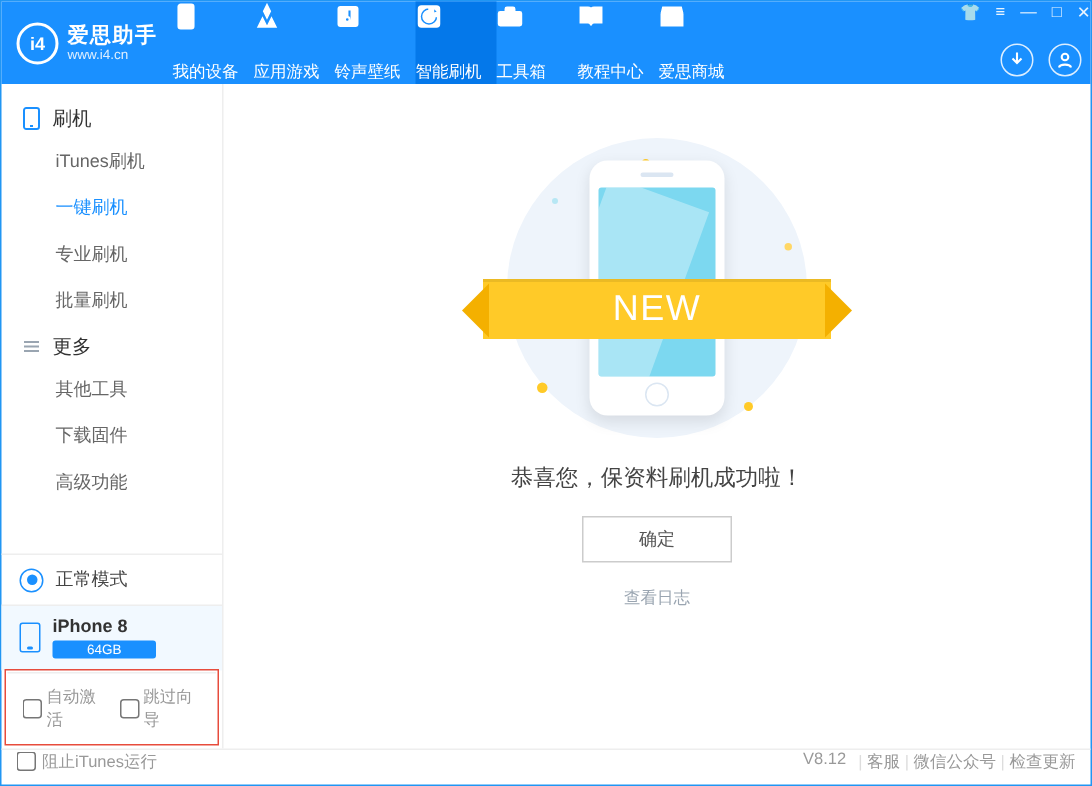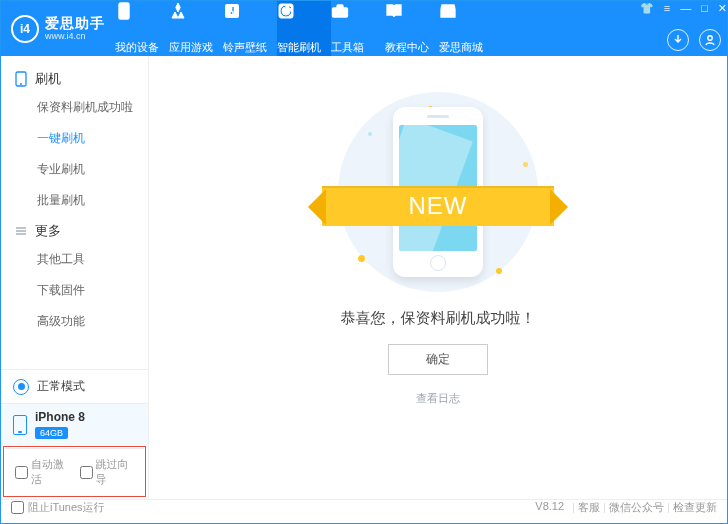--- a/index.html
+++ b/index.html
@@ -33,21 +33,21 @@
   .sb-item{padding:7px 10px 7px 36px;font-size:12px;color:#666;cursor:pointer}
   .sb-item.active{color:#1a90ff}
   .sb-foot{border-top:1px solid #eee}
   .mode{padding:8px 12px;display:flex;align-items:center;gap:8px;border-bottom:1px solid #eee;color:#444;font-size:12px}
   .mode-ico{width:16px;height:16px;border-radius:50%;border:1.5px solid #1a90ff;display:flex;align-items:center;justify-content:center}
   .mode-ico span{width:7px;height:7px;background:#1a90ff;border-radius:50%}
   .device{padding:6px 12px 8px;display:flex;align-items:center;gap:8px;background:#f2f9ff}
   .dev-ico{width:14px;height:20px;border:1.5px solid #1a90ff;border-radius:2px;position:relative}
   .dev-ico:after{content:"";position:absolute;bottom:1px;left:50%;transform:translateX(-50%);width:4px;height:2px;background:#1a90ff;border-radius:1px}
   .dev-info{display:flex;flex-direction:column;gap:3px}
-  .badge{background:#1a90ff;color:#fff;font-size:9px;padding:1px 5px;border-radius:2px;display:inline-block;width:max-content}
+  .badge{background:#1a90ff;color:#fff;font-size:9px;padding:1px 23px;border-radius:2px;display:inline-block;width:max-content}
   .opts{display:flex;gap:10px;padding:8px 10px;color:#999;border-top:1px solid #eee;font-size:11px}
   .opts label{display:flex;align-items:center;gap:3px}
   .opts input{accent-color:#999}
   .redbox{border:1.5px solid #e74c3c;margin:-1px 2px 2px 2px;padding:1px}
   
   .main{flex:1;display:flex;flex-direction:column;align-items:center;justify-content:flex-start;padding-top:36px}
   .illus{width:200px;height:200px;position:relative;display:flex;align-items:center;justify-content:center}
   .circle{position:absolute;inset:0;border-radius:50%;background:#eef4fb}
   .dot{position:absolute;width:6px;height:6px;border-radius:50%;background:#3ad0f0}
   .phone{position:relative;width:90px;height:170px;border-radius:12px;background:#fff;box-shadow:0 4px 10px rgba(0,0,0,.1)}
@@ -178,21 +178,21 @@
         <div class="sb-group">
           <span class="gico">
             <svg width="12" height="16" viewBox="0 0 12 16" fill="none" stroke="#1a90ff" stroke-width="1.3">
                 <rect x="1" y="1" width="10" height="14" rx="1.5"></rect>
                 <line x1="5" y1="13" x2="7" y2="13"></line>
               </svg>
           </span>
           <span>刷机</span>
         </div>
         <div id="items1">
-            <div class="sb-item">保资料刷机成功啦</div>
+            <div class="sb-item">iTunes刷机</div>
             <div class="sb-item active">一键刷机</div>
             <div class="sb-item">专业刷机</div>
             <div class="sb-item">批量刷机</div>
           </div>
         <div class="sb-group">
           <span class="gico">
             <svg width="12" height="12" viewBox="0 0 12 12" stroke="#9aa5b1" stroke-width="1.3">
                 <line x1="1" y1="3" x2="11" y2="3"></line>
                 <line x1="1" y1="6" x2="11" y2="6"></line>
                 <line x1="1" y1="9" x2="11" y2="9"></line>

